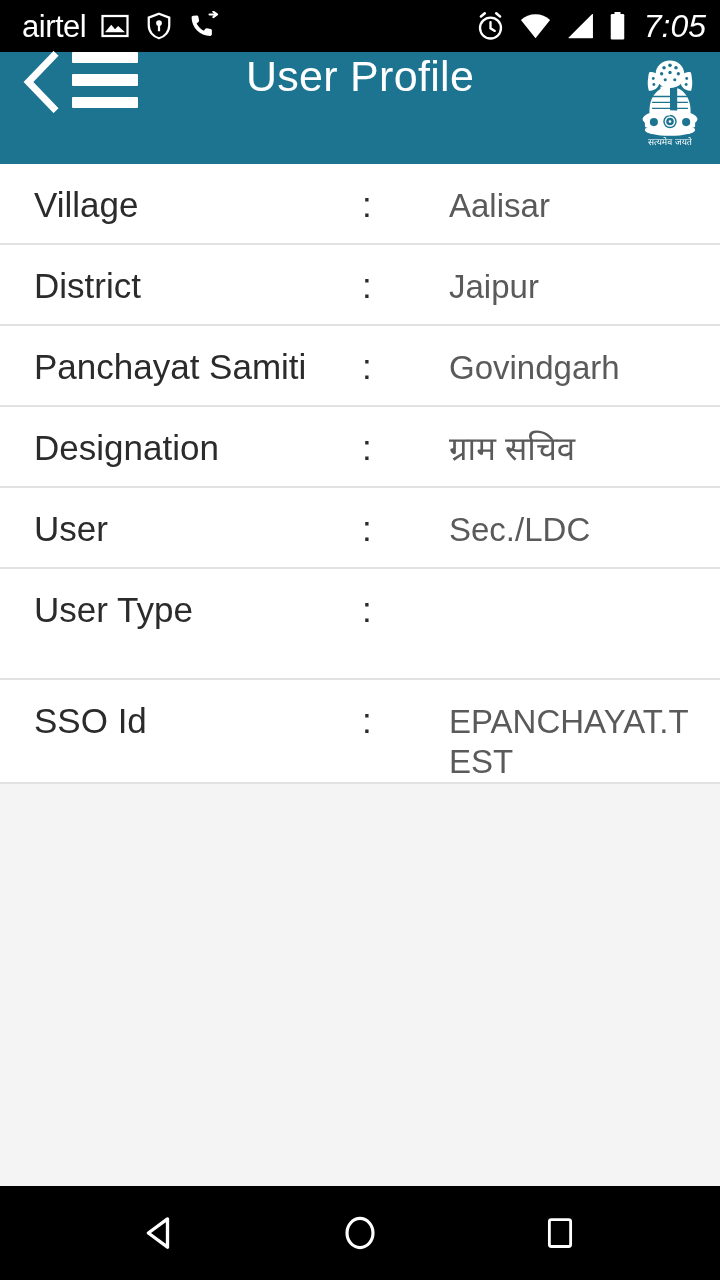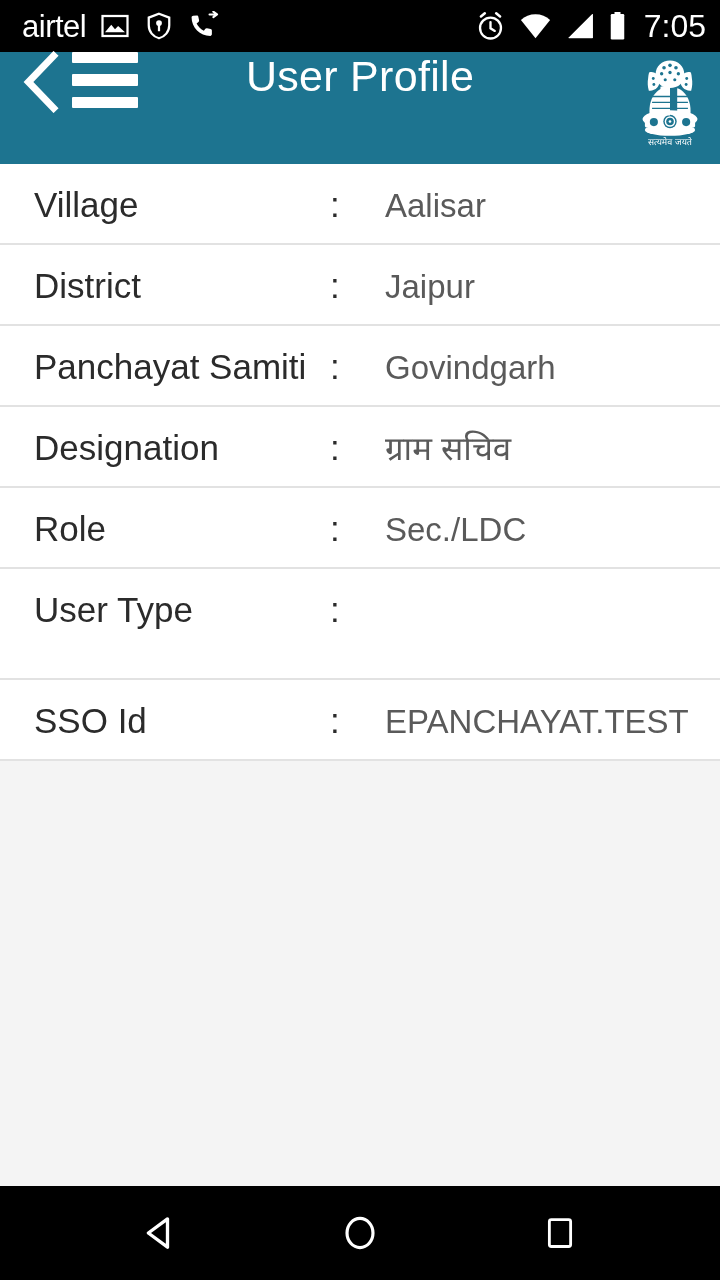--- a/index.html
+++ b/index.html
@@ -17,21 +17,21 @@
   }
 
   
   .statusbar {
     height:52px; flex:0 0 52px;
     background:#000; color:#fff;
     display:flex; align-items:center;
     padding:0 14px 0 22px;
   }
   .sb-left { display:flex; align-items:center; gap:14px; }
-  .sb-right { display:flex; align-items:center; gap:13px; margin-left:auto; }
+  .sb-right { display:flex; align-items:center; gap:13px; margin-left:auto;font-style:italic; }
   .carrier {
     font-size:31px; font-weight:400; letter-spacing:-0.5px;
     color:#fff; line-height:1;
   }
   .sb-icon { display:block; }
   .clock-text {
     font-size:32px; color:#fff; line-height:1;
     letter-spacing:0px; margin-left:4px;
   }
 
@@ -74,20 +74,21 @@
   .list {
     background:#fff;
     flex:0 0 auto;
   }
   .row {
     display:flex; align-items:flex-start;
     background:#fff;
     border-bottom:2px solid #e2e2e2;
     min-height:81px;
     padding:0;
+    gap:32px;
   }
   .row.tall { min-height:111px; }
   .row-label {
     flex:0 0 330px;
     padding:21px 0 0 34px;
     font-size:35px; color:#2b2b2b; line-height:40px;
     white-space:nowrap;
   }
   .row-sep {
     flex:0 0 30px;
@@ -245,21 +246,21 @@
         <div class="row-label">Panchayat Samiti</div>
         <div class="row-sep">:</div>
         <div class="row-value">Govindgarh</div>
       </div>
       <div class="row">
         <div class="row-label">Designation</div>
         <div class="row-sep">:</div>
         <div class="row-value">ग्राम सचिव</div>
       </div>
       <div class="row">
-        <div class="row-label">Role</div>
+        <div class="row-label">User</div>
         <div class="row-sep">:</div>
         <div class="row-value">Sec./LDC</div>
       </div>
       <div class="row tall">
         <div class="row-label">User Type</div>
         <div class="row-sep">:</div>
       </div>
       <div class="row">
         <div class="row-label">SSO Id</div>
         <div class="row-sep">:</div>

